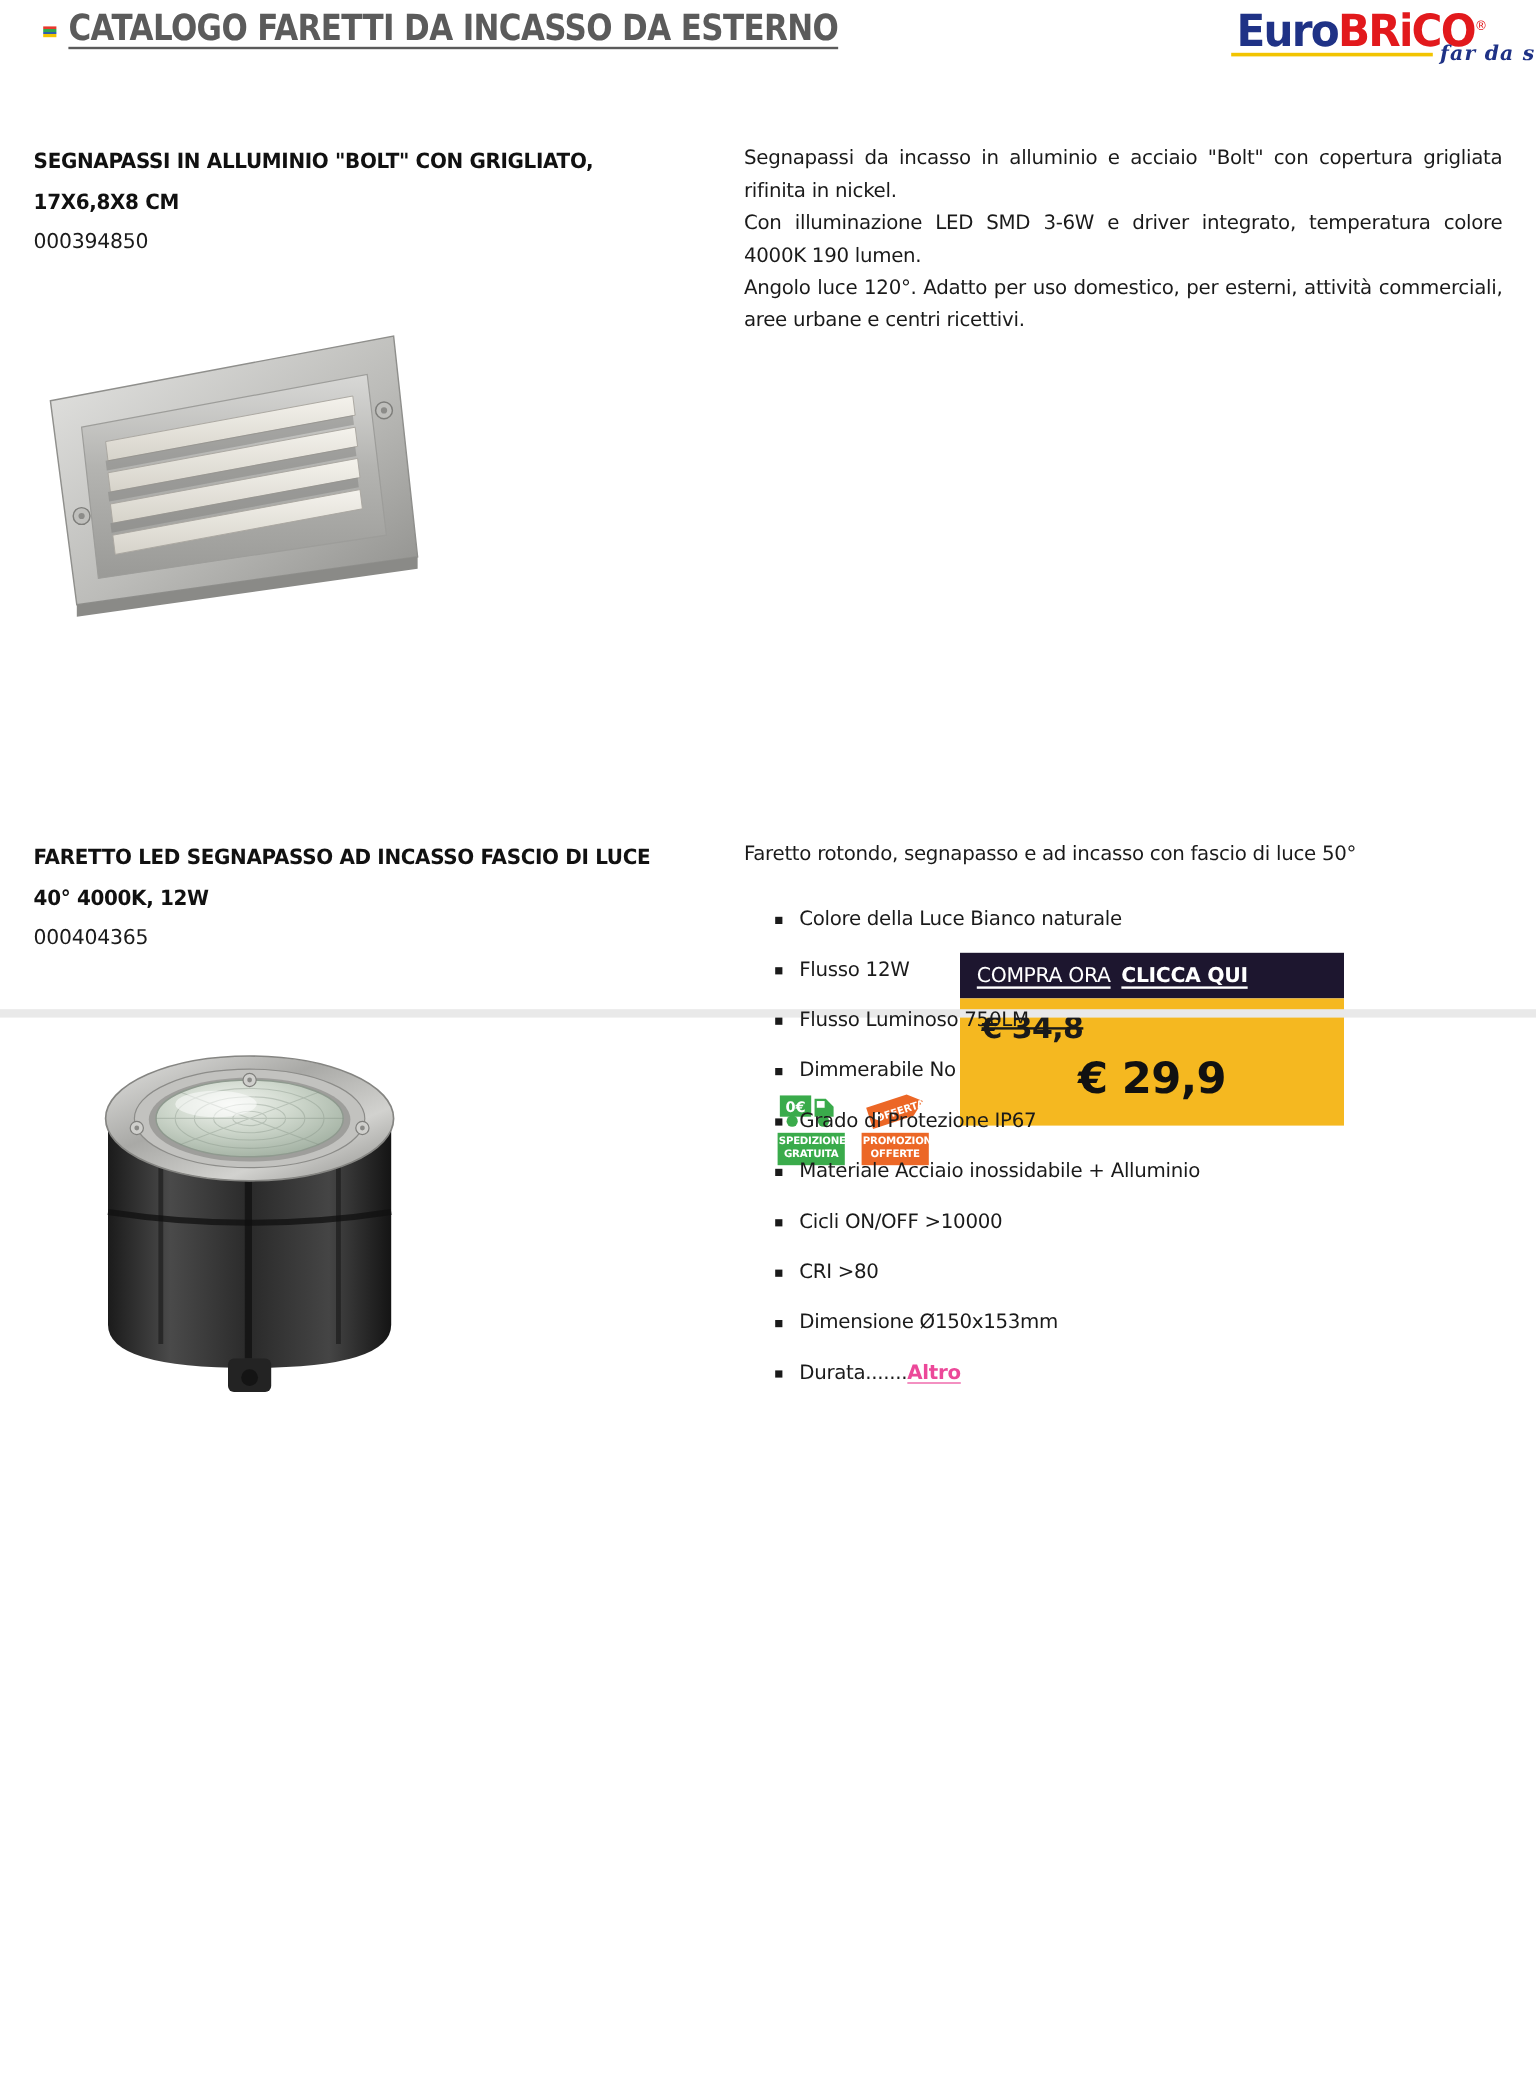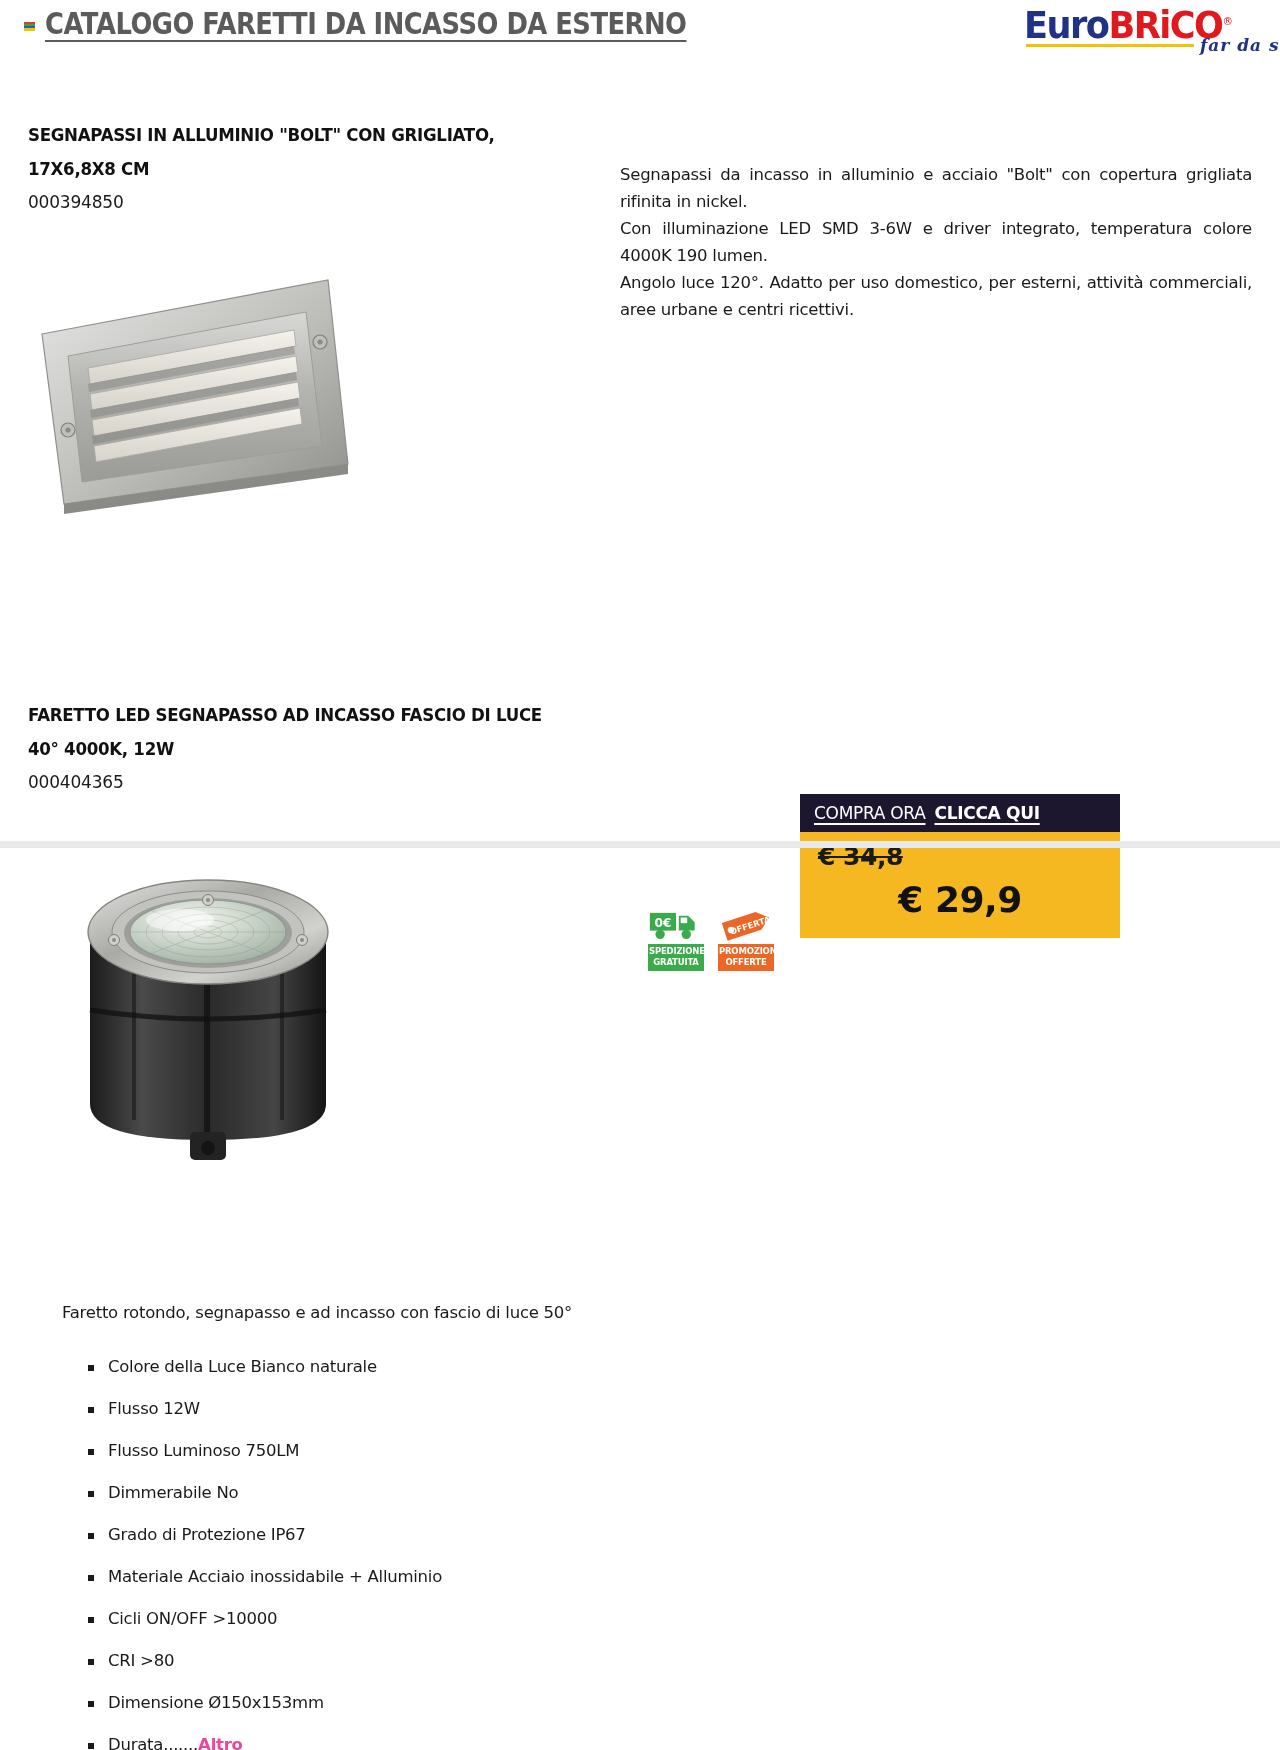--- a/index.html
+++ b/index.html
@@ -14,23 +14,24 @@
     position: relative;
     width: 1280px;
     height: 1750px;
     background: #ffffff;
   }
 
   
   .header {
     position: relative;
     height: 72px;
-    padding: 0 24px;
+    padding: 0 36px;
     display: flex;
     align-items: flex-start;
+    text-align: center;
   }
   .header-left {
     display: flex;
     align-items: flex-start;
     padding-top: 4px;
   }
   .bullet-square {
     width: 11px;
     height: 9px;
     margin-top: 18px;
@@ -141,21 +142,20 @@
   }
   .prod-image-box.two { height: 365px; }
 
   .desc {
     font-family: "DejaVu Sans", sans-serif;
     font-size: 16.5px;
     color: #1a1a1a;
     line-height: 27px;
     text-align: justify;
     letter-spacing: -0.25px;
-    margin-top: 43px;
   }
   .desc.nojust { text-align: left; }
 
   .spec-list {
     margin-top: 20px;
     padding-left: 46px;
     list-style: none;
   }
   .spec-list li {
     position: relative;
@@ -378,21 +378,21 @@
       </div>
       <div class="price-body">
         <div class="price-old">€ 34,8</div>
         <div class="price-new">€ 29,9</div>
       </div>
     </div>
   </div>
 
   <div class="divider" style="top:841px;"></div>
 
-  <div class="product" style="margin-top:104px;flex-direction:column;">
+  <div class="product" style="margin-top:104px;">
 
     <div class="col-left">
       <div class="prod-title">FARETTO LED SEGNAPASSO AD INCASSO FASCIO DI LUCE 40° 4000K, 12W</div>
       <div class="prod-code">000404365</div>
 
       <div class="prod-image-box two">
         <svg viewBox="0 0 360 365" width="360" height="365">
           <defs>
             <linearGradient id="ringG" x1="0" y1="0" x2="1" y2="1">
               <stop offset="0%" stop-color="#e4e4e2"></stop>

